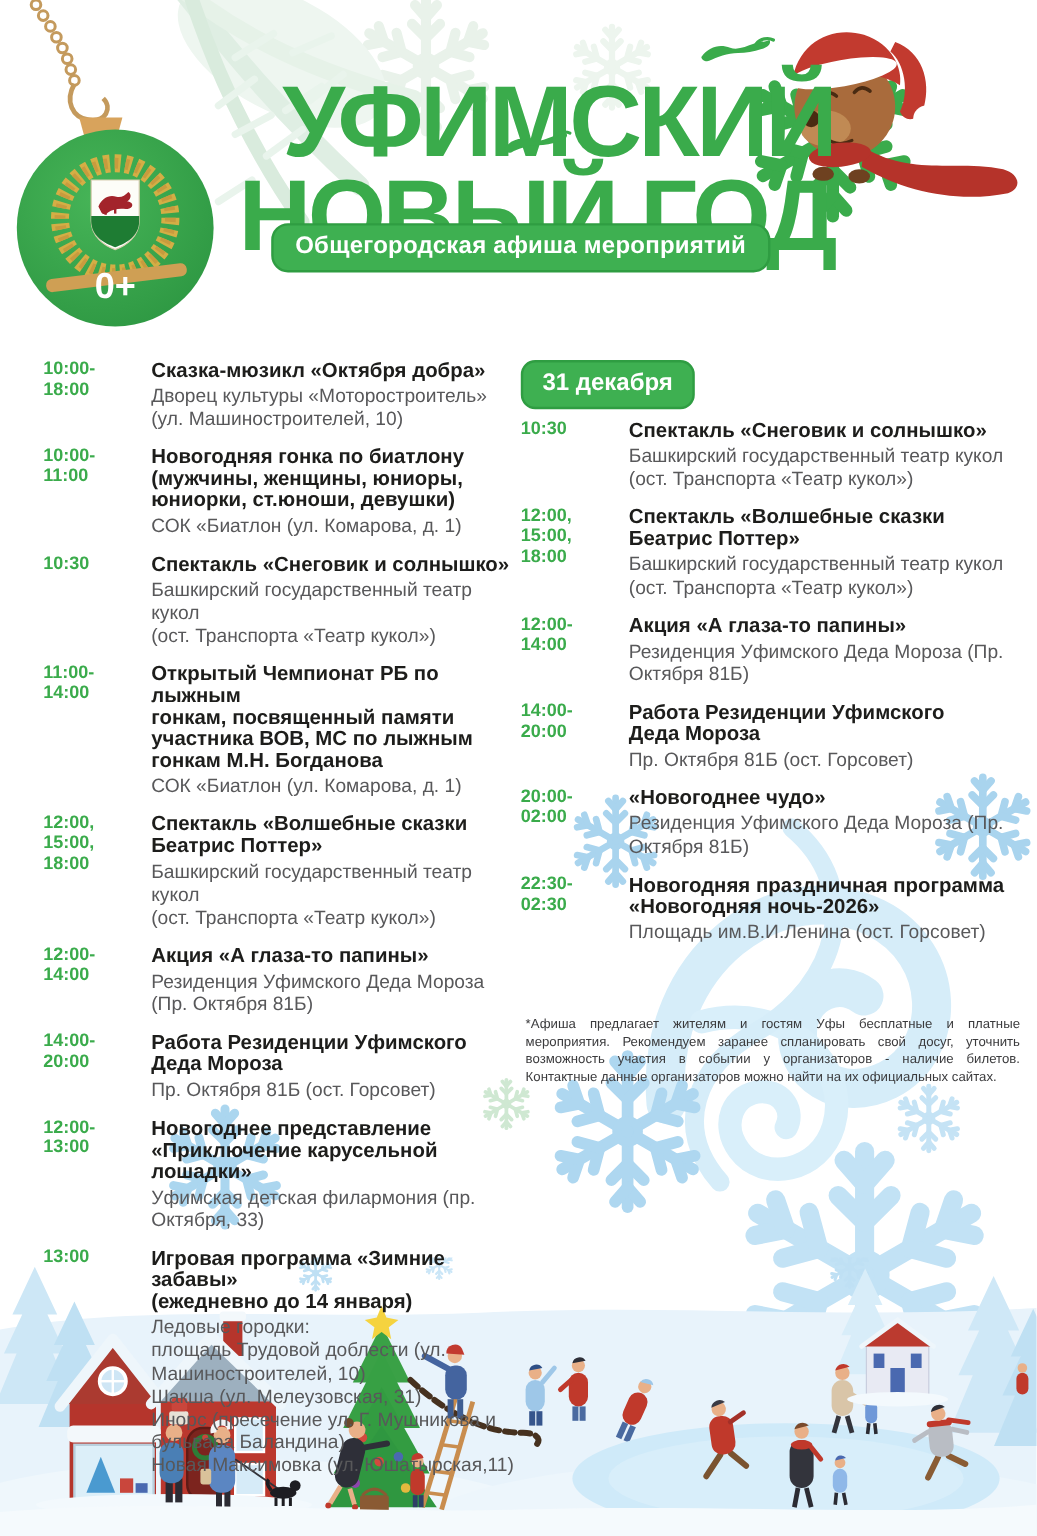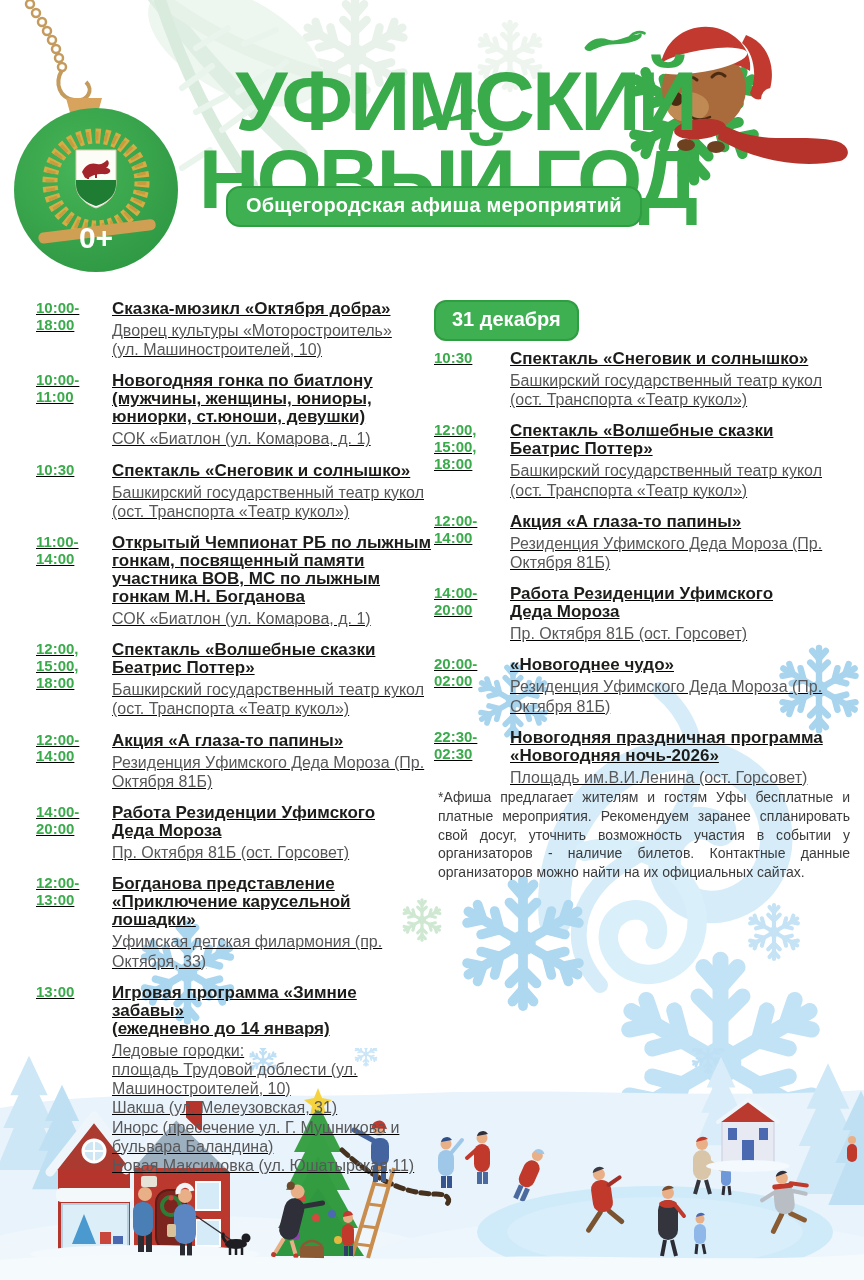--- a/index.html
+++ b/index.html
@@ -19,27 +19,27 @@
   .marten-accent{position:absolute;z-index:5;color:var(--green);}
   .subtitle-badge{position:absolute;left:226px;top:186px;z-index:4;background:var(--badge-green);
         border:2px solid var(--badge-border);color:#fff;font-weight:bold;font-size:20px;
         padding:6px 18px 8px;border-radius:14px;letter-spacing:0.2px;}
   
   .col{position:absolute;top:300px;z-index:4;}
   .col-left{left:36px;width:396px;}
   .col-right{left:434px;width:418px;}
   .date-badge{display:inline-block;background:var(--badge-green);border:2px solid var(--badge-border);
         color:#fff;font-weight:bold;font-size:20px;padding:6px 16px 8px;border-radius:12px;margin-bottom:9px;}
-  .event{display:grid;grid-template-columns:60px 1fr;column-gap:16px;margin-bottom:13px;text-decoration:underline;}
+  .event{display:grid;grid-template-columns:60px 1fr;column-gap:30px;margin-bottom:13px;}
   .time{font-weight:bold;font-size:15px;color:var(--green);line-height:1.12;white-space:pre-line;}
   .etitle{font-weight:bold;font-size:17px;color:var(--text-dark);line-height:1.06;white-space:pre-line;}
   .venue{font-size:16px;color:var(--venue-gray);line-height:1.2;margin-top:3px;white-space:pre-line;}
   
-  .disclaimer{position:absolute;left:438px;top:788px;width:412px;z-index:4;
-        font-size:14px;line-height:1.34;color:#3b3b3d;text-align:justify;}
+  .disclaimer{position:absolute;left:438px;top:847px;width:412px;z-index:4;
+        font-size:11px;line-height:1.34;color:#3b3b3d;text-align:justify;}
   .disclaimer p{margin:0 0 3px 0;}
 </style>
 </head>
 <body>
 
 <div class="poster">
 
   <svg width="0" height="0" style="position:absolute" aria-hidden="true">
     <defs>
       <symbol id="sf" viewBox="-50 -50 100 100">
@@ -240,21 +240,21 @@
       <div class="etitle">Работа Резиденции Уфимского
 Деда Мороза</div>
       <div class="venue">Пр. Октября 81Б (ост. Горсовет)</div>
     </div>
   </div>
 
   <div class="event">
     <div class="time">12:00-
 13:00</div>
     <div>
-      <div class="etitle">Богданова представление
+      <div class="etitle">Новогоднее представление
 «Приключение карусельной лошадки»</div>
       <div class="venue">Уфимская детская филармония (пр. Октября, 33)</div>
     </div>
   </div>
 
   <div class="event">
     <div class="time">13:00</div>
     <div>
       <div class="etitle">Игровая программа «Зимние забавы»
 (ежедневно до 14 января)</div>

